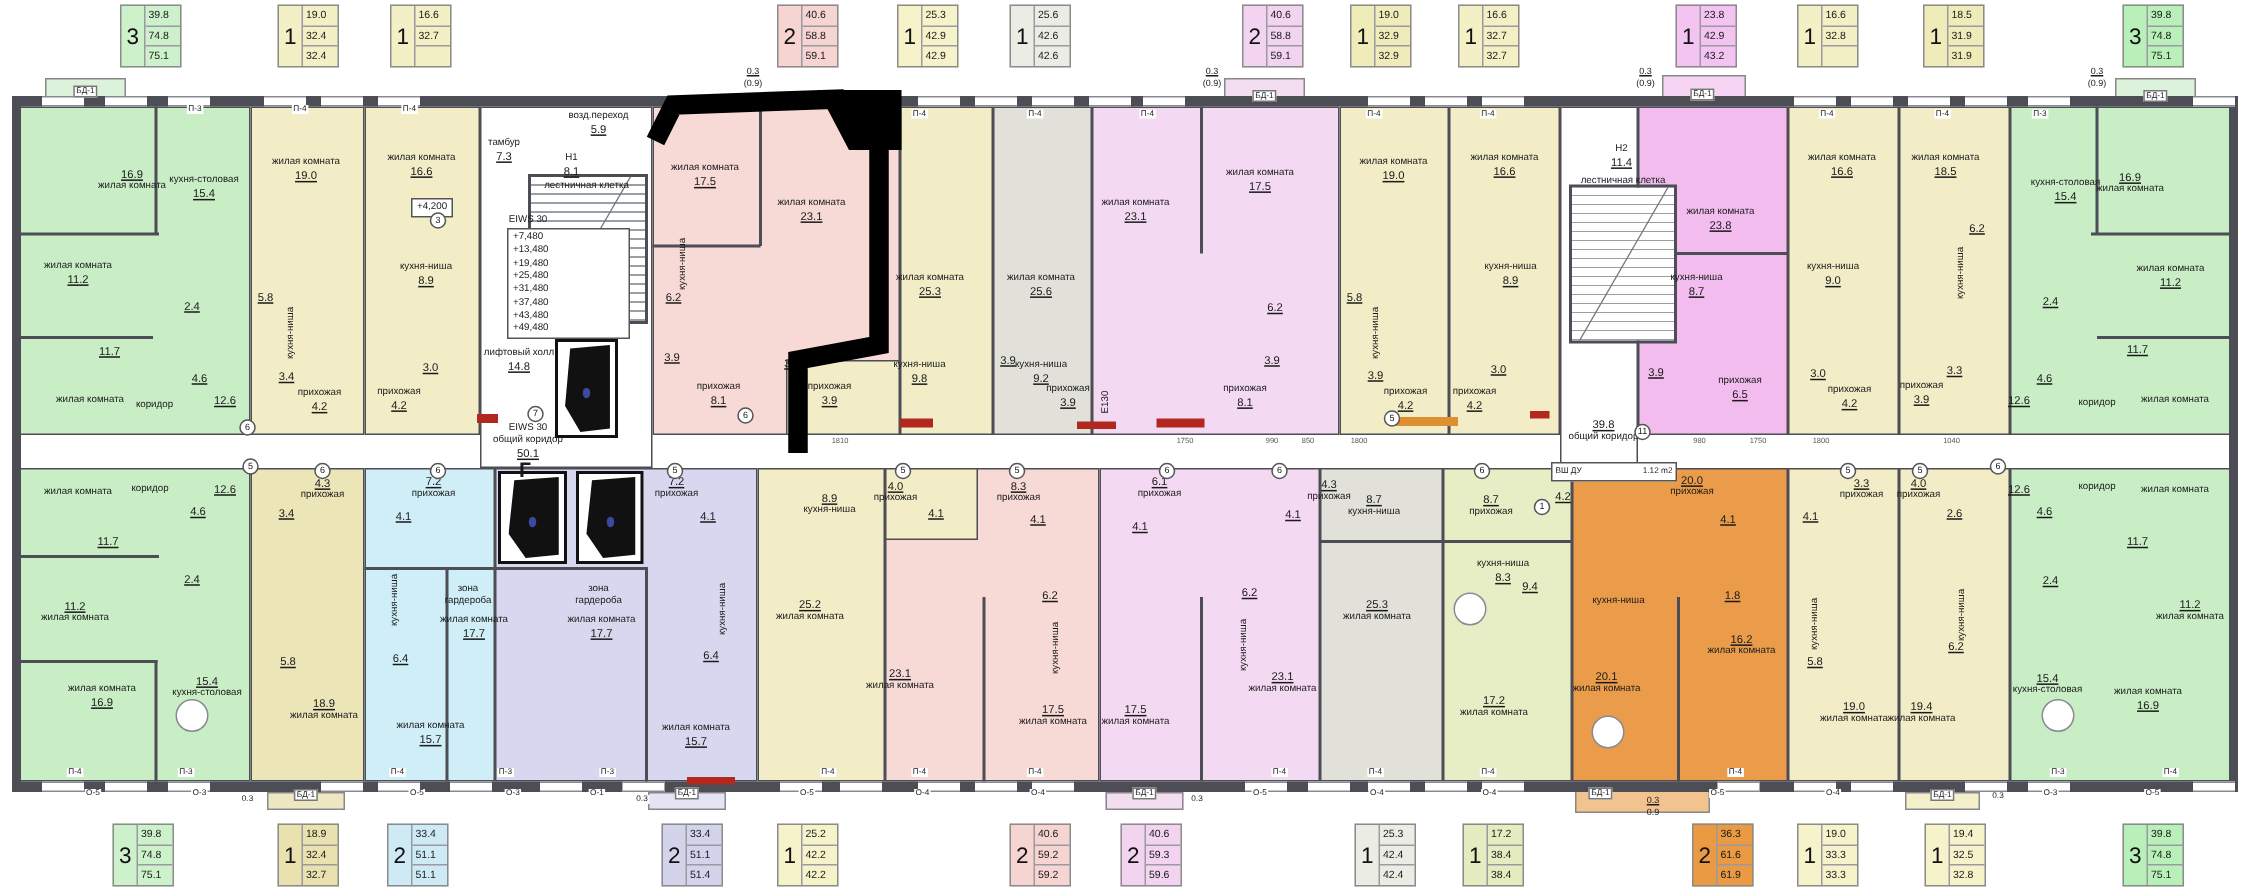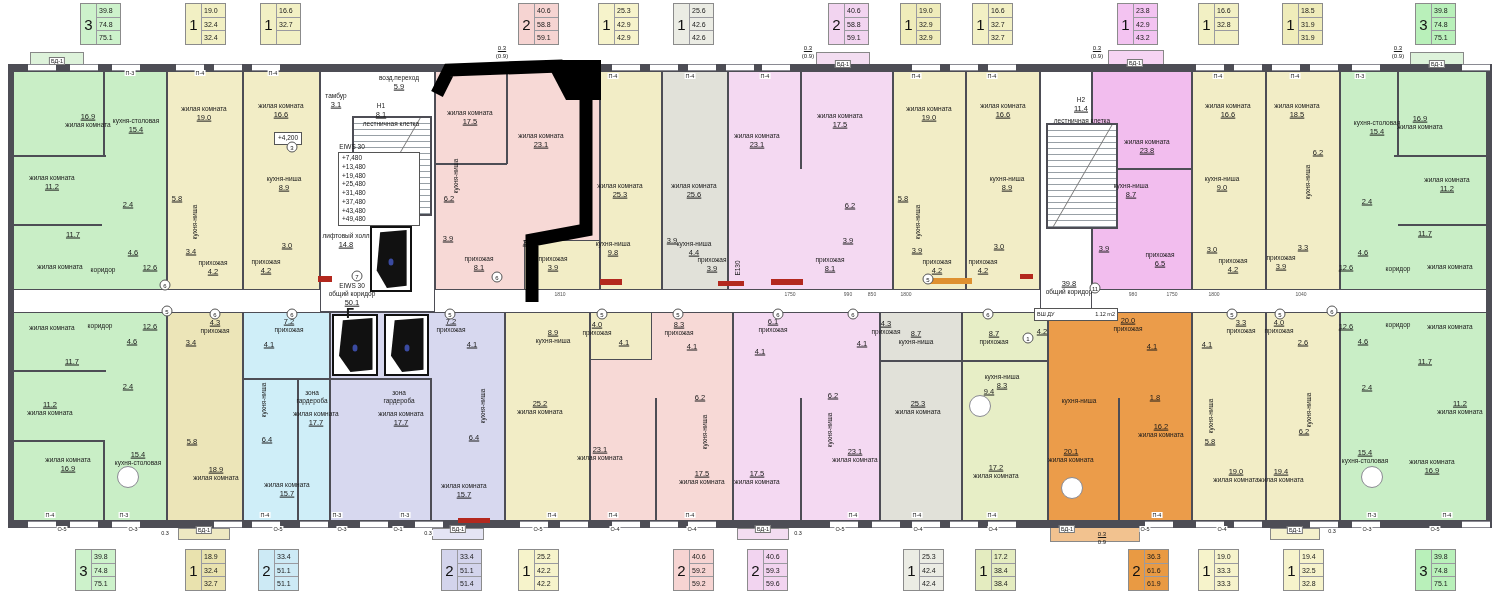--- a/index.html
+++ b/index.html
@@ -248,21 +248,21 @@
     </div>
     <div class="lbl" style="left: 287px; top: 245px;">
       <span class="num">3.0</span>
     </div>
     <div class="lbl" style="left: 266px; top: 266px;">
       <span class="txt">прихожая</span>
       <span class="num">4.2</span>
     </div>
     <div class="lbl" style="left: 336px; top: 100px;">
       <span class="txt">тамбур</span>
-      <span class="num">3.1</span>
+      <span class="num">7.3</span>
     </div>
     <div class="lbl" style="left: 399px; top: 82px;">
       <span class="txt">возд.переход</span>
       <span class="num">5.9</span>
     </div>
     <div class="lbl" style="left: 381px; top: 110px;">
       <span class="txt">H1</span>
       <span class="num">8.1</span>
     </div>
     <div class="lbl" style="left: 391px; top: 124px;">
@@ -312,21 +312,21 @@
     <div class="lbl" style="left: 553px; top: 263px;">
       <span class="txt">прихожая</span>
       <span class="num">3.9</span>
     </div>
     <div class="lbl" style="left: 694px; top: 190px;">
       <span class="txt">жилая комната</span>
       <span class="num">25.6</span>
     </div>
     <div class="lbl" style="left: 694px; top: 248px;">
       <span class="txt">кухня-ниша</span>
-      <span class="num">4.4</span>
+      <span class="num">9.2</span>
     </div>
     <div class="lbl" style="left: 672px; top: 240px;">
       <span class="num">3.9</span>
     </div>
     <div class="lbl" style="left: 712px; top: 264px;">
       <span class="txt">прихожая</span>
       <span class="num">3.9</span>
     </div>
     <div class="lbl" style="left: 757px; top: 140px;">
       <span class="txt">жилая комната</span>
@@ -629,21 +629,21 @@
       <span class="num">17.2</span>
       <span class="txt">жилая комната</span>
     </div>
     <div class="lbl" style="left: 1128px; top: 324px;">
       <span class="num">20.0</span>
       <span class="txt">прихожая</span>
     </div>
     <div class="lbl" style="left: 1152px; top: 346px;">
       <span class="num">4.1</span>
     </div>
-    <div class="lbl" style="left: 989px; top: 391px;">
+    <div class="lbl" style="left: 1020px; top: 391px;">
       <span class="num">9.4</span>
     </div>
     <div class="lbl" style="left: 1079px; top: 401px;">
       <span class="txt">кухня-ниша</span>
     </div>
     <div class="lbl" style="left: 1071px; top: 455px;">
       <span class="num">20.1</span>
       <span class="txt">жилая комната</span>
     </div>
     <div class="lbl" style="left: 1155px; top: 397px;">

